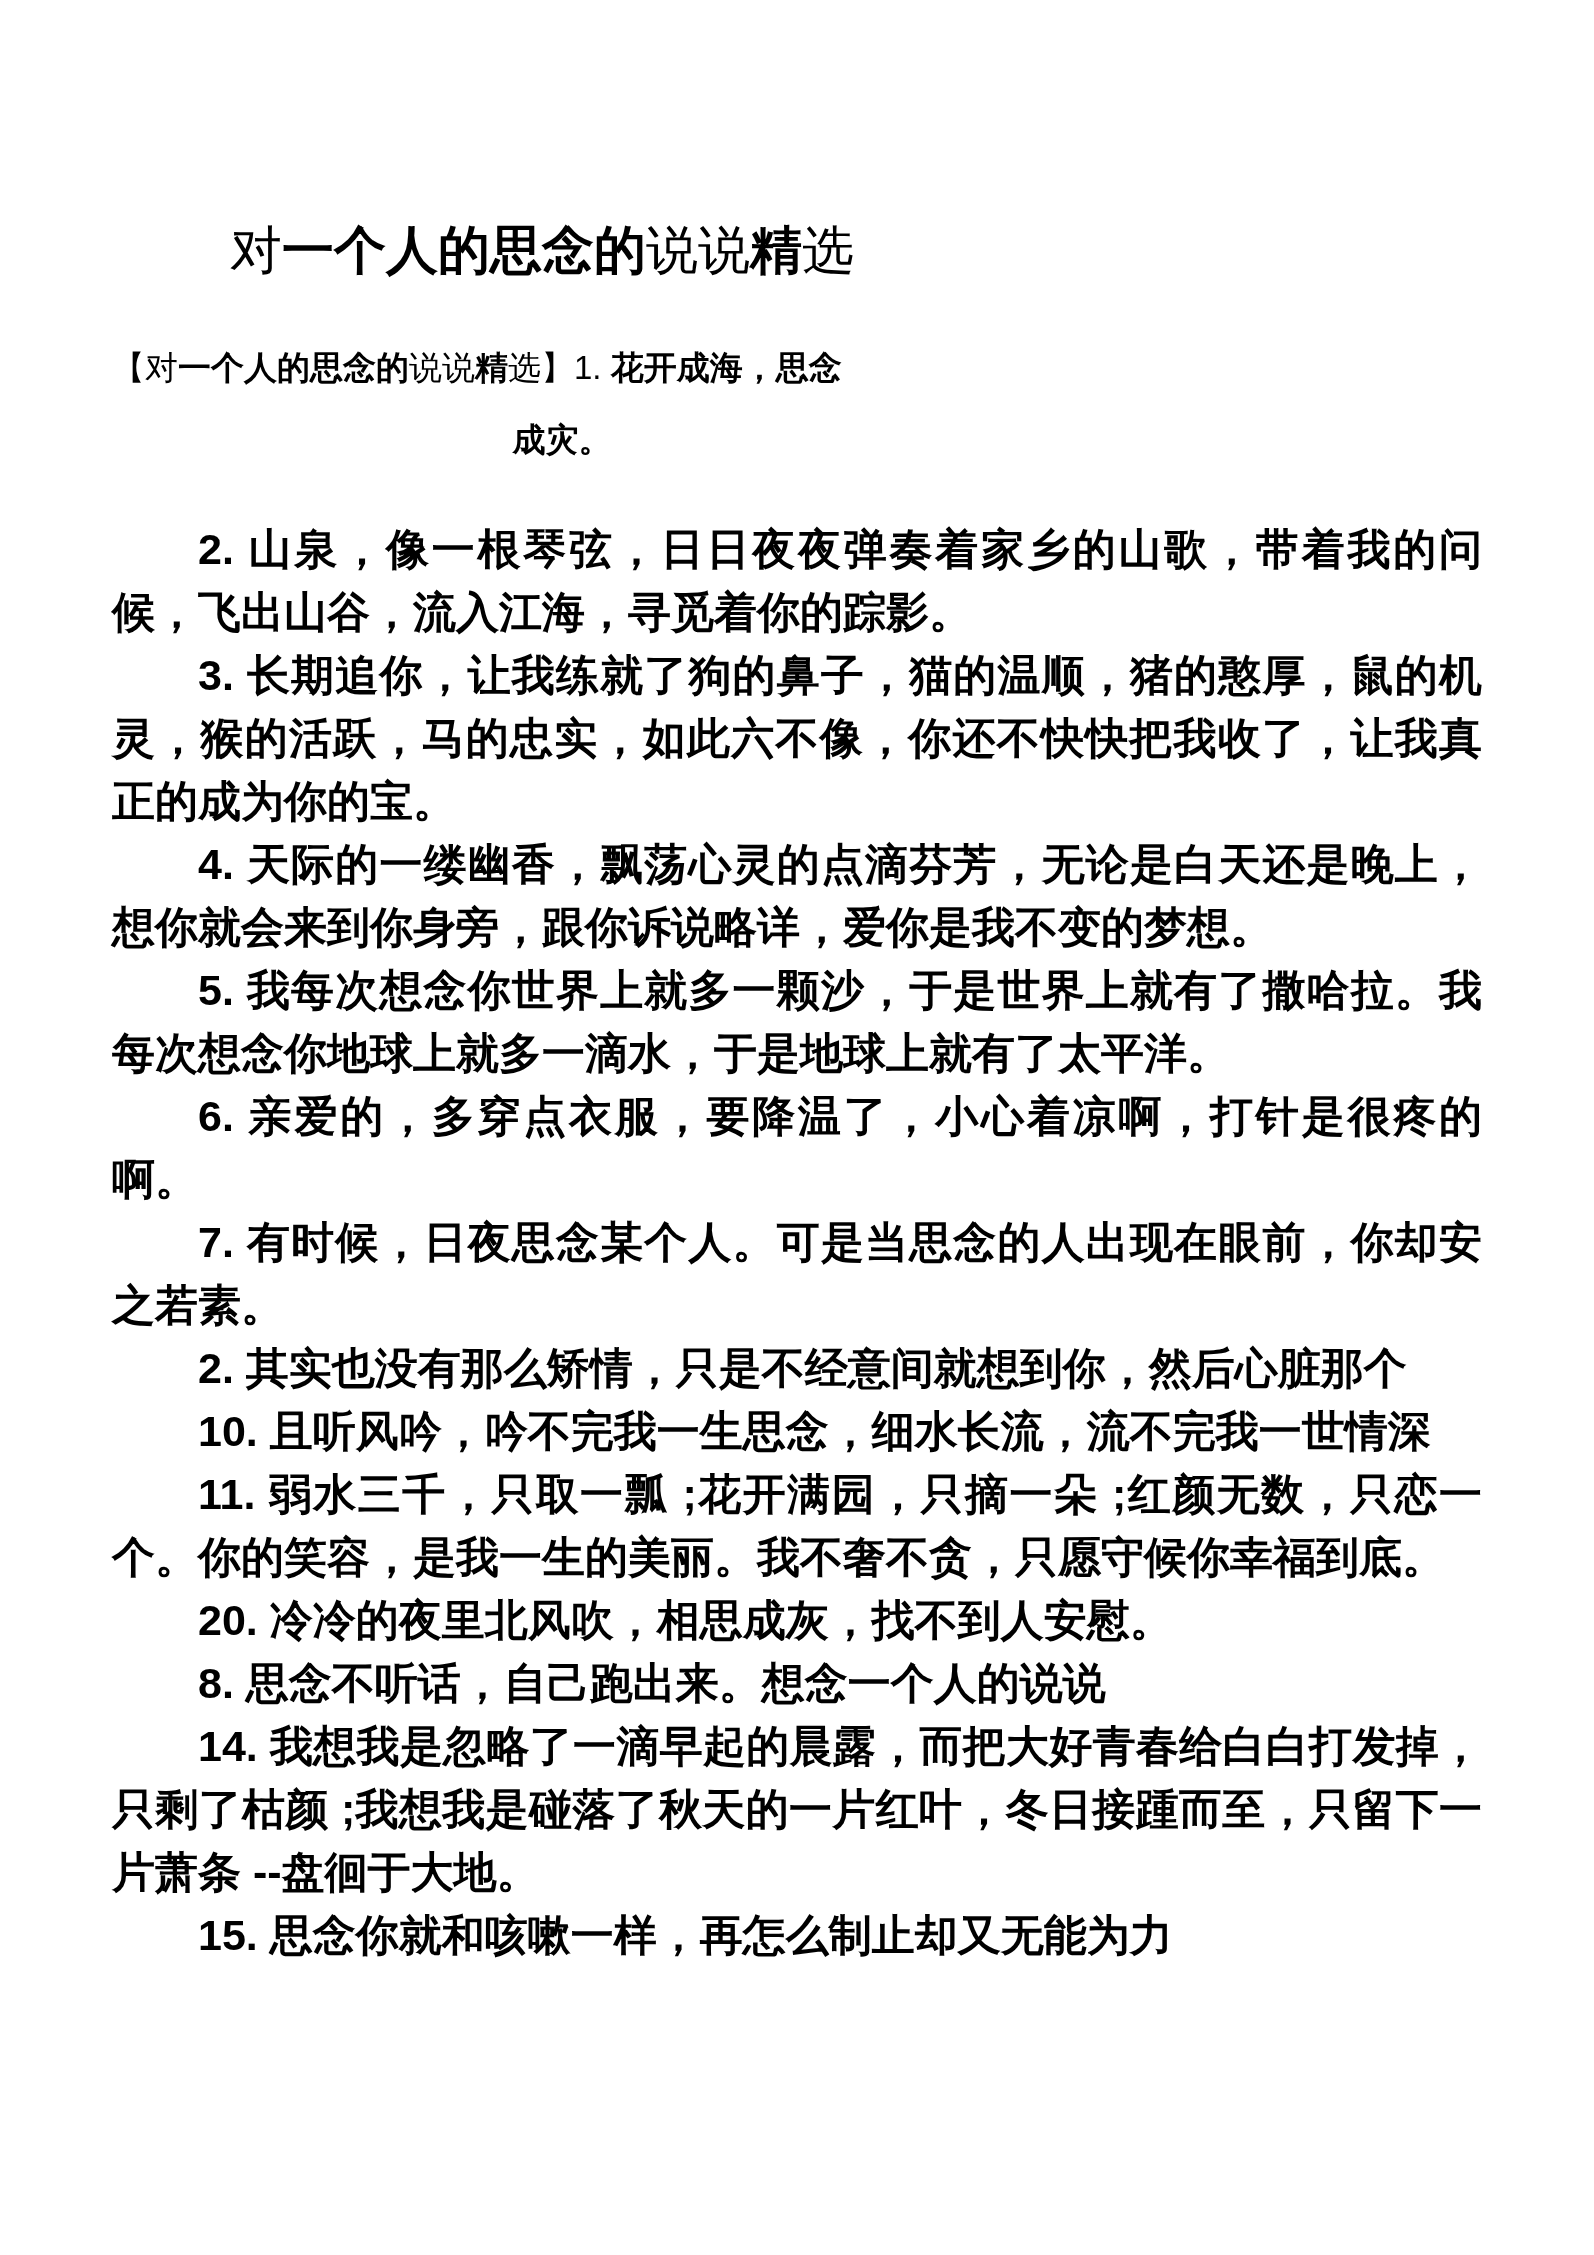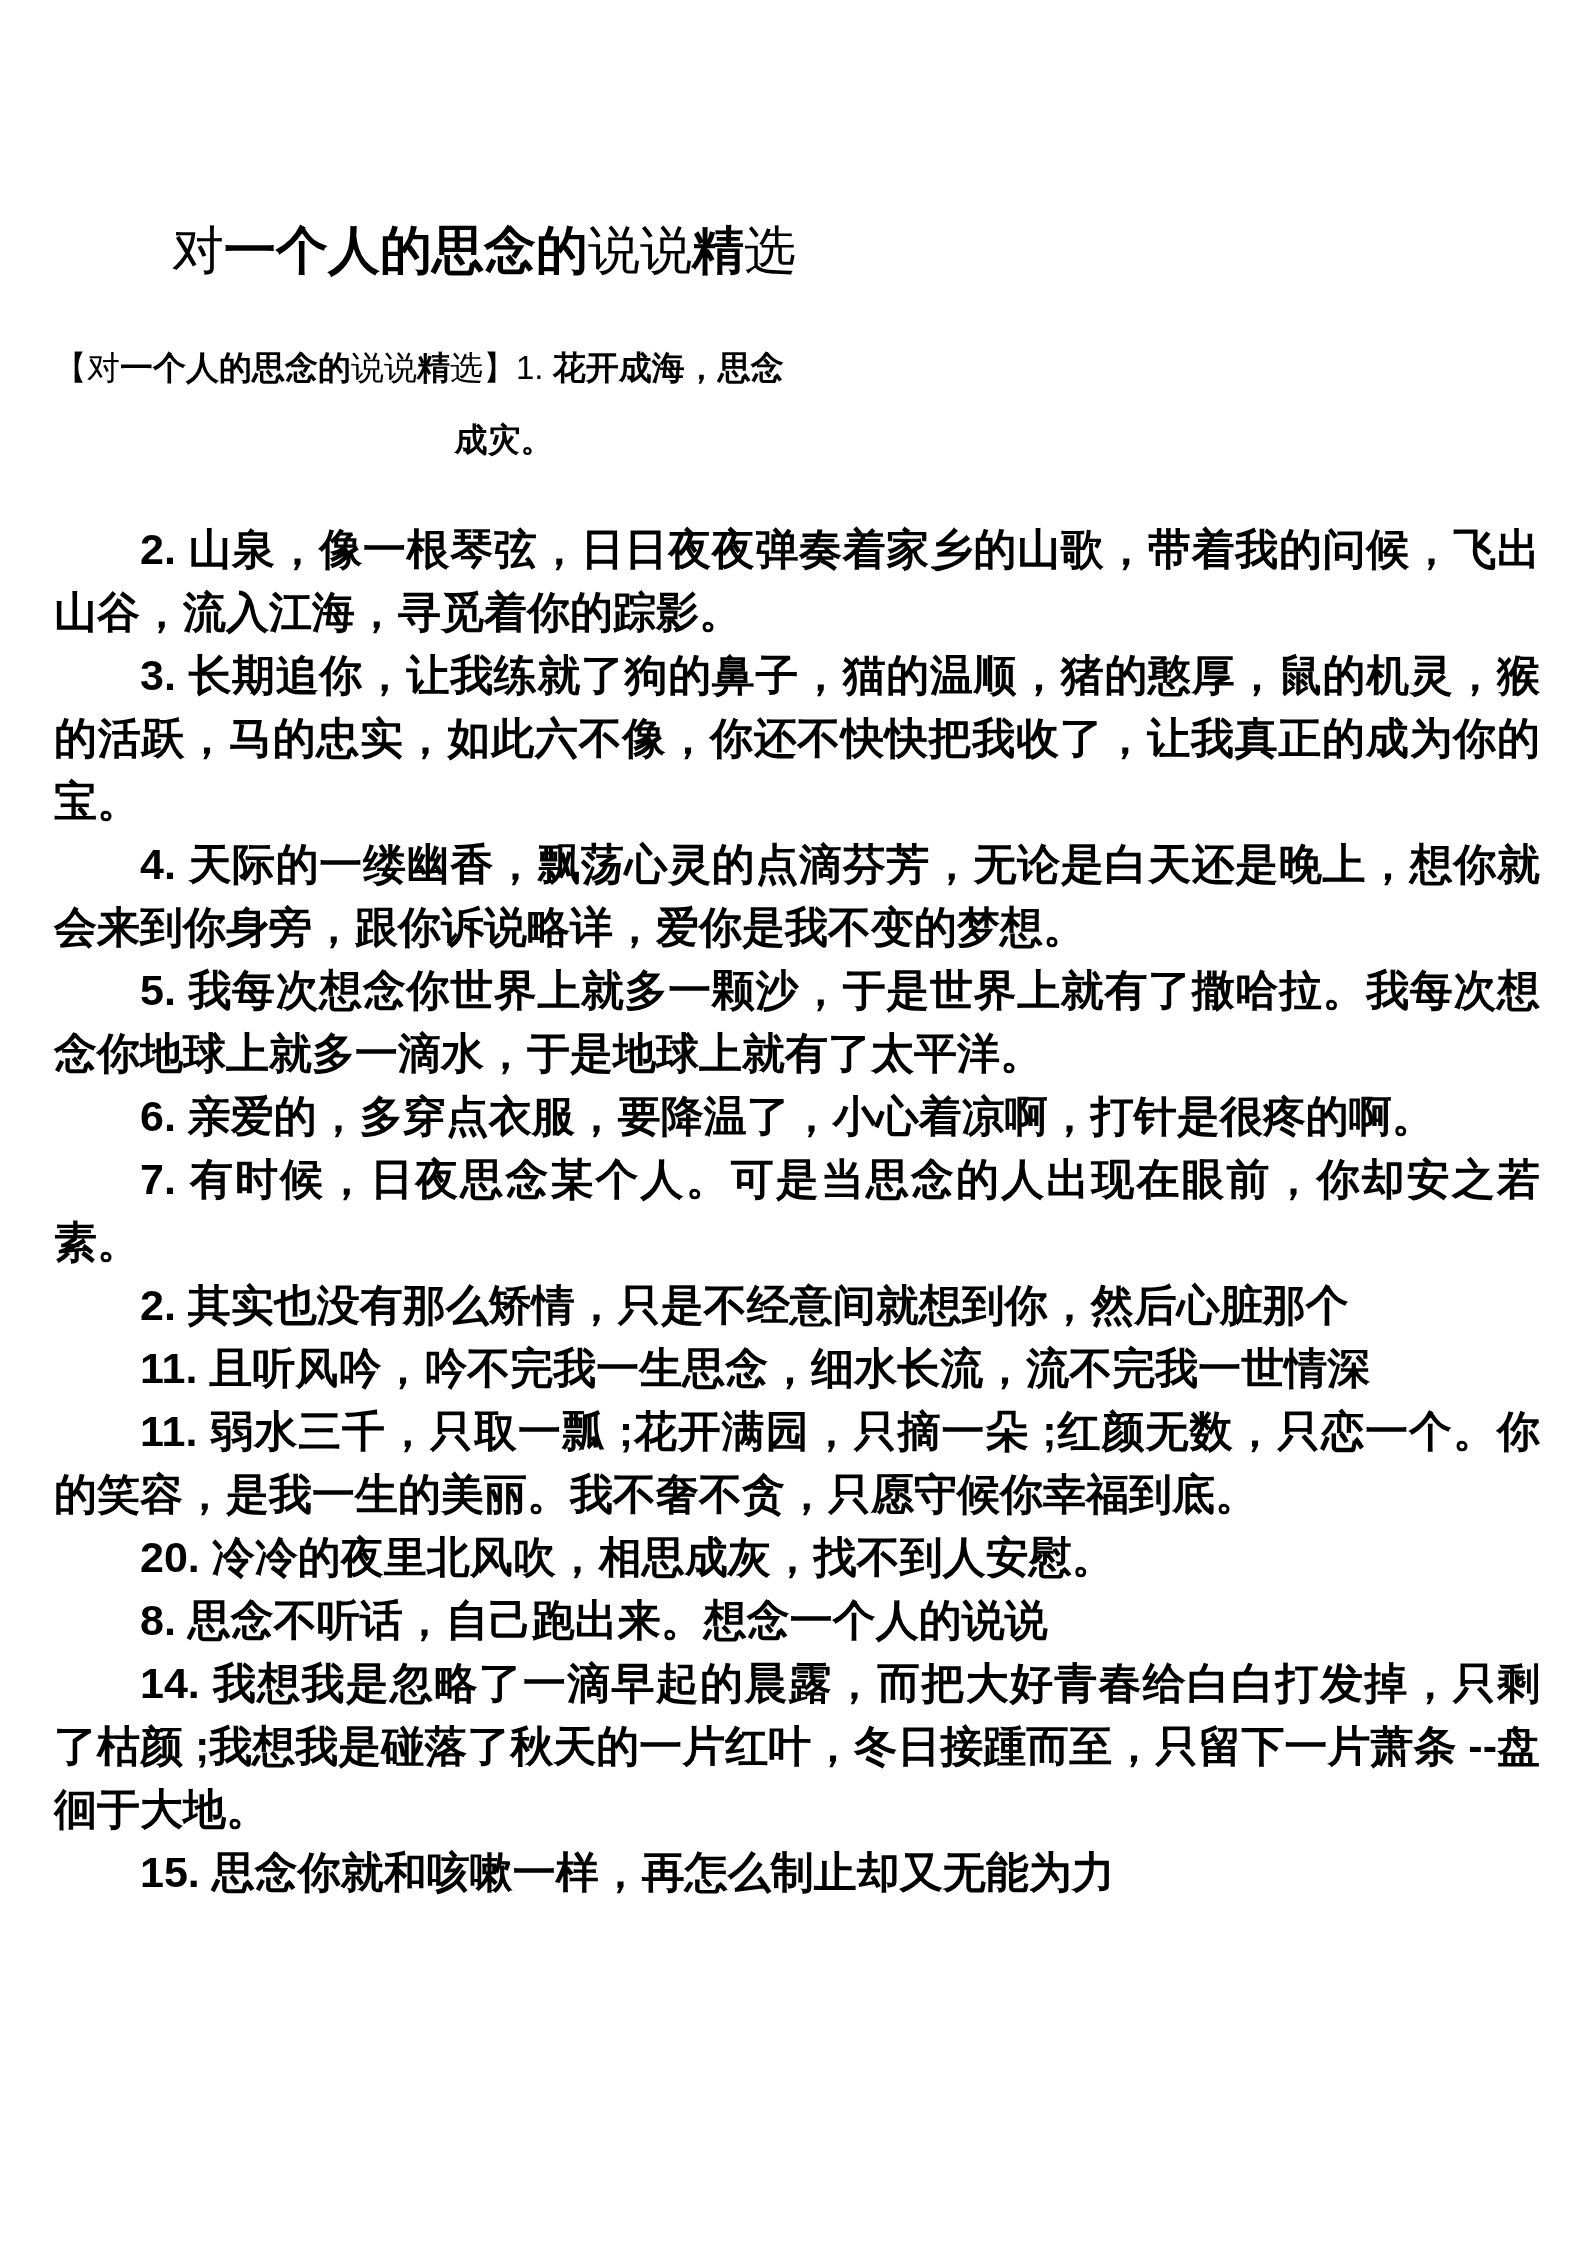--- a/index.html
+++ b/index.html
@@ -6,21 +6,21 @@
   .page {
     position: relative;
     width: 1594px;
     height: 2255px;
     background: #ffffff;
     color: #000000;
     font-family: "Liberation Sans", "DejaVu Sans", sans-serif;
     overflow: hidden;
   }
   .content {
-    padding: 0 54px;
+    padding: 0 112px;
   }
   .doc-title {
     margin: 220px 0 0 0;
     width: 860px;
     text-align: center;
     font-size: 52px;
     line-height: 60px;
     font-weight: normal;
     white-space: nowrap;
   }
@@ -61,21 +61,21 @@
     </h2>
 
     <div class="paragraphs">
       <p>2. 山泉，像一根琴弦，日日夜夜弹奏着家乡的山歌，带着我的问候，飞出山谷，流入江海，寻觅着你的踪影。</p>
       <p>3. 长期追你，让我练就了狗的鼻子，猫的温顺，猪的憨厚，鼠的机灵，猴的活跃，马的忠实，如此六不像，你还不快快把我收了，让我真正的成为你的宝。</p>
       <p>4. 天际的一缕幽香，飘荡心灵的点滴芬芳，无论是白天还是晚上，想你就会来到你身旁，跟你诉说略详，爱你是我不变的梦想。</p>
       <p>5. 我每次想念你世界上就多一颗沙，于是世界上就有了撒哈拉。我每次想念你地球上就多一滴水，于是地球上就有了太平洋。</p>
       <p>6. 亲爱的，多穿点衣服，要降温了，小心着凉啊，打针是很疼的啊。</p>
       <p>7. 有时候，日夜思念某个人。可是当思念的人出现在眼前，你却安之若素。</p>
       <p>2. 其实也没有那么矫情，只是不经意间就想到你，然后心脏那个</p>
-      <p>11. 且听风吟，吟不完我一生思念，细水长流，流不完我一世情深</p>
+      <p>10. 且听风吟，吟不完我一生思念，细水长流，流不完我一世情深</p>
       <p>11. 弱水三千，只取一瓢 ;花开满园，只摘一朵 ;红颜无数，只恋一个。你的笑容，是我一生的美丽。我不奢不贪，只愿守候你幸福到底。</p>
       <p>20. 冷冷的夜里北风吹，相思成灰，找不到人安慰。</p>
       <p>8. 思念不听话，自己跑出来。想念一个人的说说</p>
       <p>14. 我想我是忽略了一滴早起的晨露，而把大好青春给白白打发掉，只剩了枯颜 ;我想我是碰落了秋天的一片红叶，冬日接踵而至，只留下一片萧条 --盘徊于大地。</p>
       <p>15. 思念你就和咳嗽一样，再怎么制止却又无能为力</p>
     </div>
 
   </div>
 </div>
 

